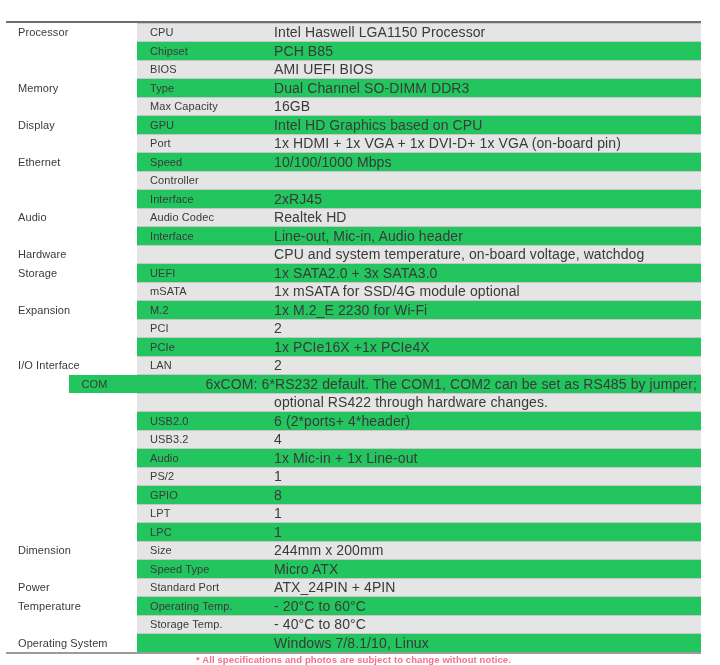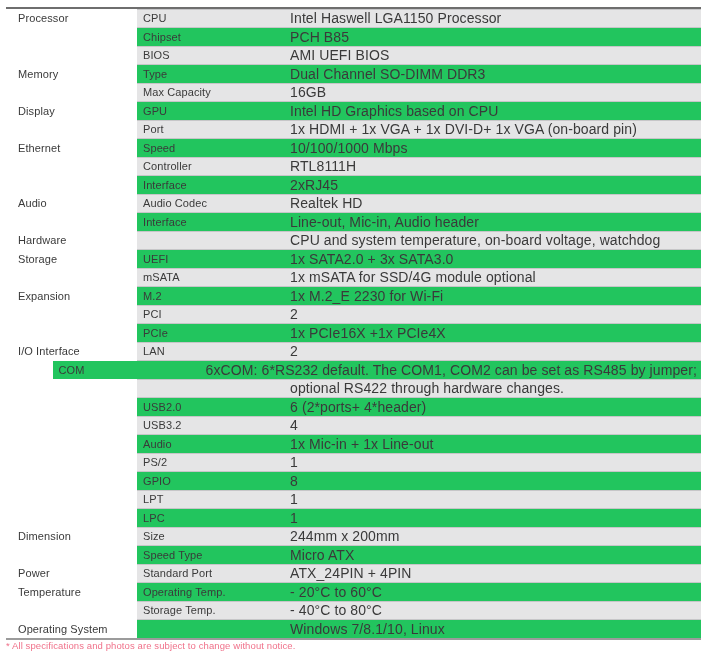--- a/index.html
+++ b/index.html
@@ -10,21 +10,21 @@
   }
   body {
     width: 720px;
     height: 665px;
     position: relative;
     overflow: hidden;
   }
   .spec-table {
     position: absolute;
     left: 6px;
-    top: 7px;
+    top: 21px;
     width: 695px;
   }
   .top-border {
     height: 2px;
     background: #6e6e6e;
   }
   .bottom-border {
     height: 2px;
     background: #9b9b9b;
   }
@@ -48,44 +48,45 @@
     box-sizing: border-box;
     border-top: 1px solid transparent;
     border-bottom: 1px solid transparent;
     background: #22c55e;
   }
   .row.shaded .band {
     background: #e5e5e6;
     border-color: #c6c6c8;
   }
   .lbl {
-    width: 153px;
-    padding-left: 6px;
+    width: 137px;
+    padding-left: 13px;
     box-sizing: border-box;
     font-size: 11px;
     color: #3a3a3a;
     line-height: 16.5px;
     white-space: nowrap;
     letter-spacing: 0.1px;
   }
   .val {
     flex: 1;
     font-size: 14px;
     color: #3a3a3a;
     line-height: 16.5px;
     white-space: nowrap;
     letter-spacing: 0.1px;
     padding-right: 4px;
     box-sizing: border-box;
   }
   .footnote {
-    text-align: left;
+    text-align: center;
     font-size: 9.5px;
     color: #f0718a;
     letter-spacing: 0.1px;
+    font-weight: bold;
   }
 </style>
 </head>
 <body>
 
 <div class="spec-table">
   <div class="top-border"></div>
   <div id="rows-container">
   <div class="row shaded">
     <div class="cat">Processor</div>
@@ -148,21 +149,20 @@
     <div class="band">
       <div class="lbl">Speed</div>
       <div class="val">10/100/1000 Mbps</div>
     </div>
   </div>
 
   <div class="row shaded">
     <div class="cat"></div>
     <div class="band">
       <div class="lbl">Controller</div>
-      <div class="val">RTL8111H</div>
     </div>
   </div>
 
   <div class="row">
     <div class="cat"></div>
     <div class="band">
       <div class="lbl">Interface</div>
       <div class="val">2xRJ45</div>
     </div>
   </div>

